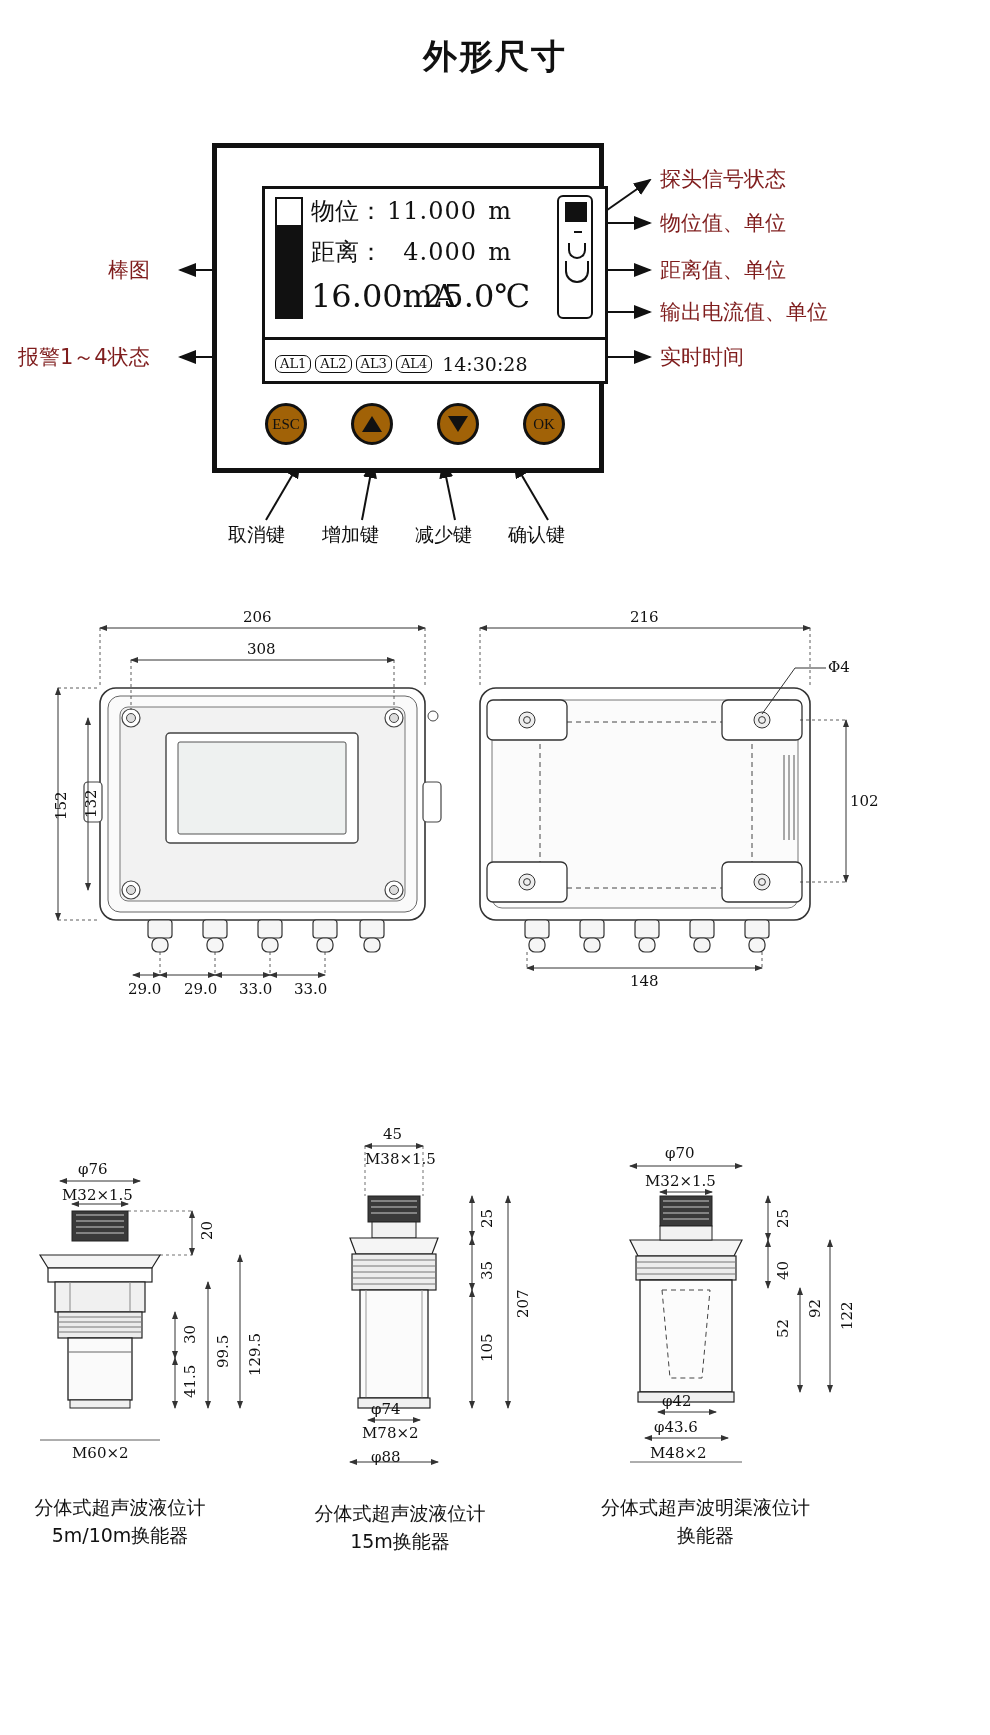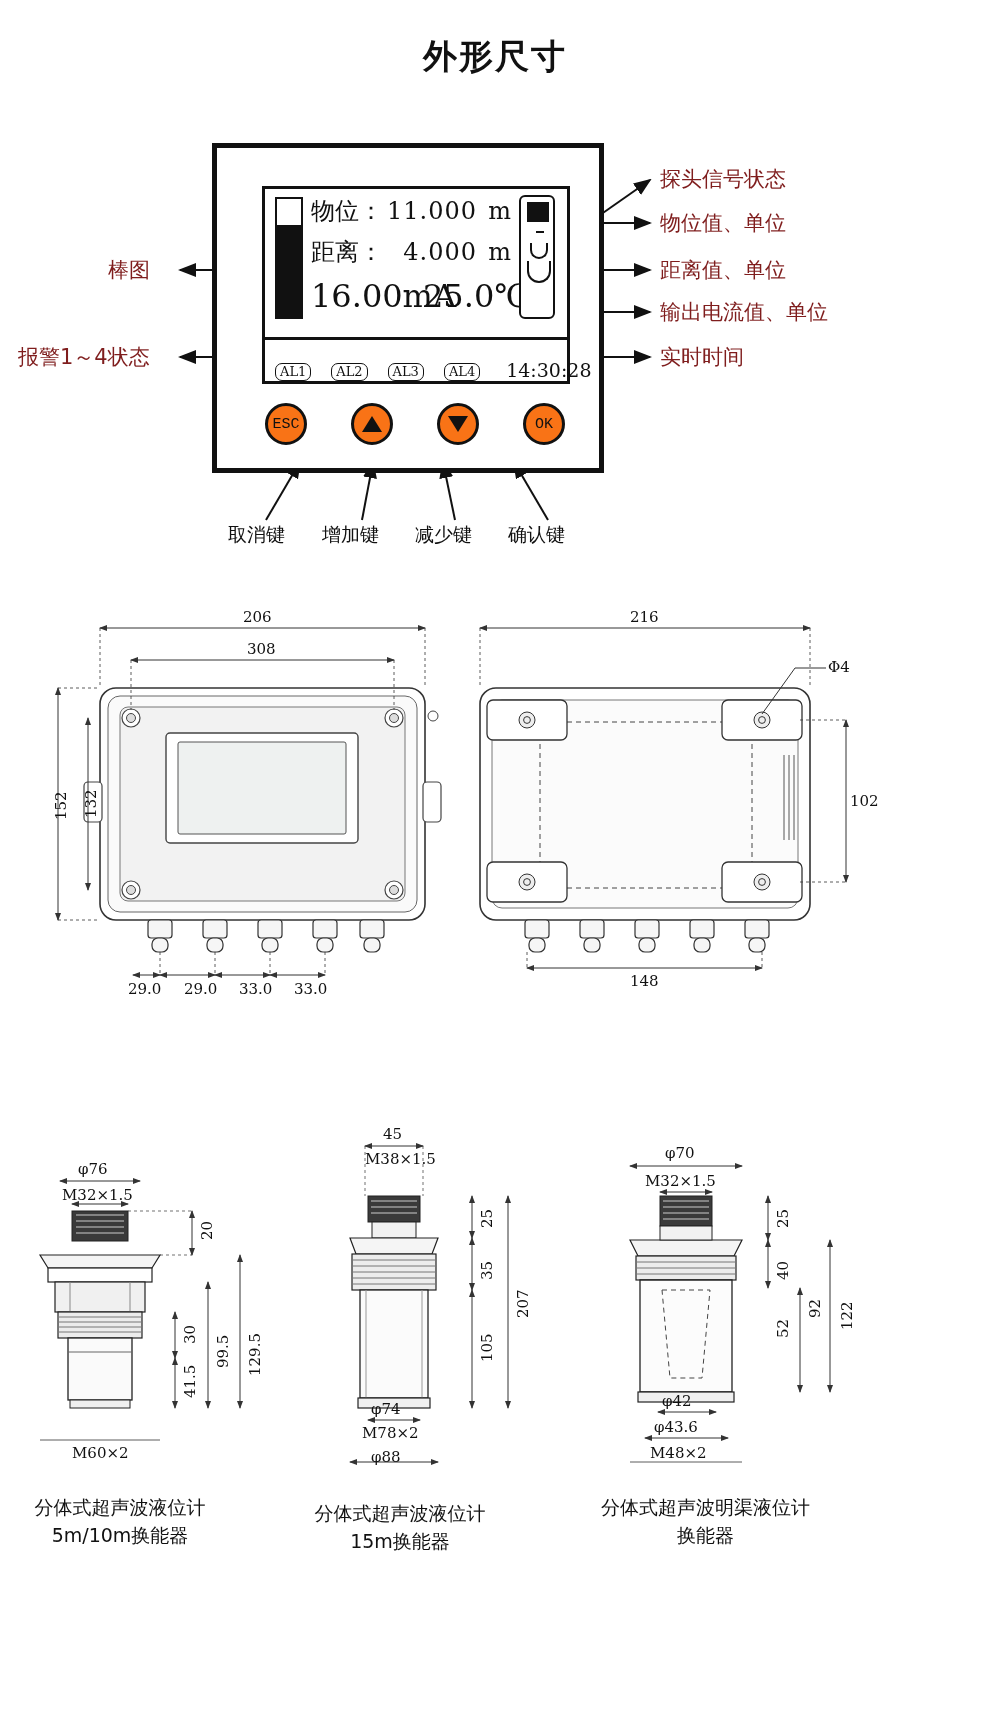--- a/index.html
+++ b/index.html
@@ -23,21 +23,21 @@
   }
 
   
   .device {
     position: absolute; left: 212px; top: 143px;
     width: 392px; height: 330px;
     border: 5px solid #111; background: #fff;
   }
   .screen {
     position: absolute; left: 45px; top: 38px;
-    width: 308px; height: 198px;
+    width: 346px; height: 198px;
     border: 3px solid #111; background:#fff;
   }
   .barwrap {
     position: absolute; left: 10px; top: 8px;
     width: 28px; height: 122px;
     border: 2px solid #111; background:#fff;
   }
   .barfill {
     position: absolute; left: 0; bottom: 0; width: 100%; height: 78%;
     background: #111;
@@ -60,34 +60,34 @@
     border: 2px solid #111; border-radius: 6px; background:#fff;
   }
   .probe .blk { position:absolute; left:6px; top:5px; width:22px; height:20px; background:#111; }
   .probe .dash { position:absolute; left:15px; top:34px; width:8px; height:2px; background:#111;}
   .probe .arc1 { position:absolute; left:9px; top:46px; width:18px; height:16px; border:2px solid #111; border-top:none; border-radius:0 0 12px 12px;}
   .probe .arc2 { position:absolute; left:6px; top:64px; width:24px; height:22px; border:2px solid #111; border-top:none; border-radius:0 0 14px 14px;}
 
   .sep { position:absolute; left:0; top:148px; width:100%; height:3px; background:#111; }
   .statusbar {
     position:absolute; left:10px; top:158px; right:6px; height:34px;
-    display:flex; align-items:flex-end; gap:20px;
+    display:flex; align-items:center; gap:4px;
     font-family: "DejaVu Serif","Liberation Serif",serif;
   }
   .albox {
     border:1.5px solid #111; border-radius:7px;
     font-size: 13px; padding:1px 4px 2px; line-height:1;
   }
   .clock { font-size:19px; margin-left:6px; letter-spacing:0px;}
 
   .keys { position:absolute; left:48px; top:255px; width:300px; display:flex; justify-content:space-between; }
   .key {
     width: 42px; height: 42px; border-radius:50%;
     border: 3px solid #111; display:flex; align-items:center; justify-content:center;
-    font-size: 15px; font-family:Liberation Mono, monospace; background:#f97316;
+    font-size: 15px; font-family:Liberation Serif, serif; background:#a16207;
   }
   .tri-up { width:0;height:0;border-left:10px solid transparent;border-right:10px solid transparent;border-bottom:16px solid #111;}
   .tri-dn { width:0;height:0;border-left:10px solid transparent;border-right:10px solid transparent;border-top:16px solid #111;}
 
   
   .callout { position:absolute; font-size:21px; white-space:nowrap; color:#7f1d1d; }
   .keylabel { position:absolute; font-size:19px; white-space:nowrap; }
 
   svg.lines { position:absolute; left:0; top:0; width:990px; height:1735px; pointer-events:none; }
 

